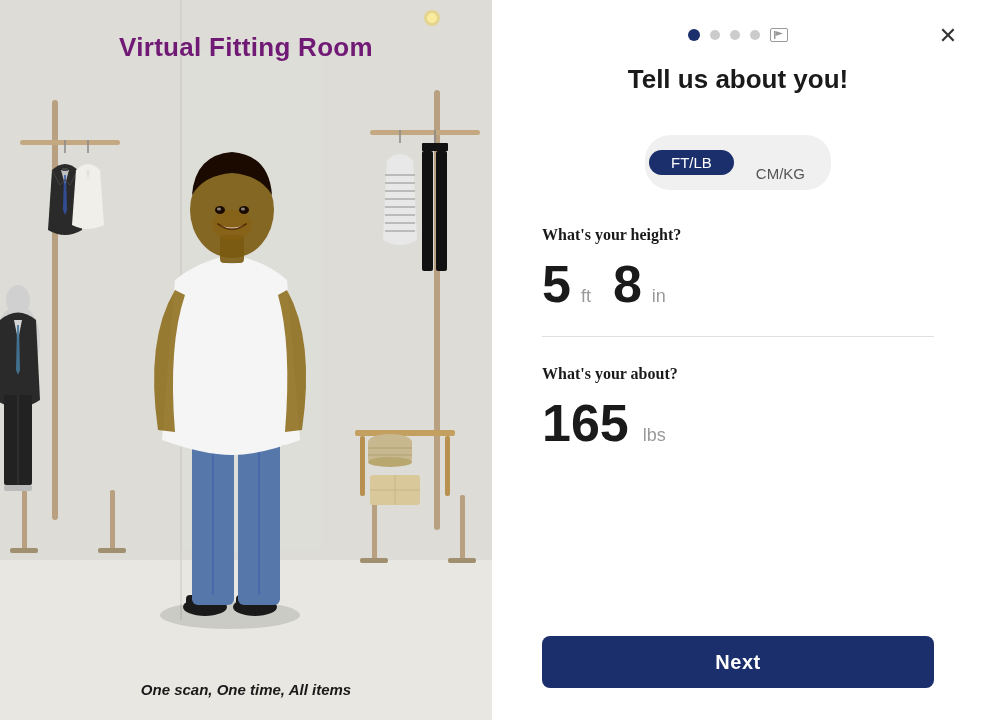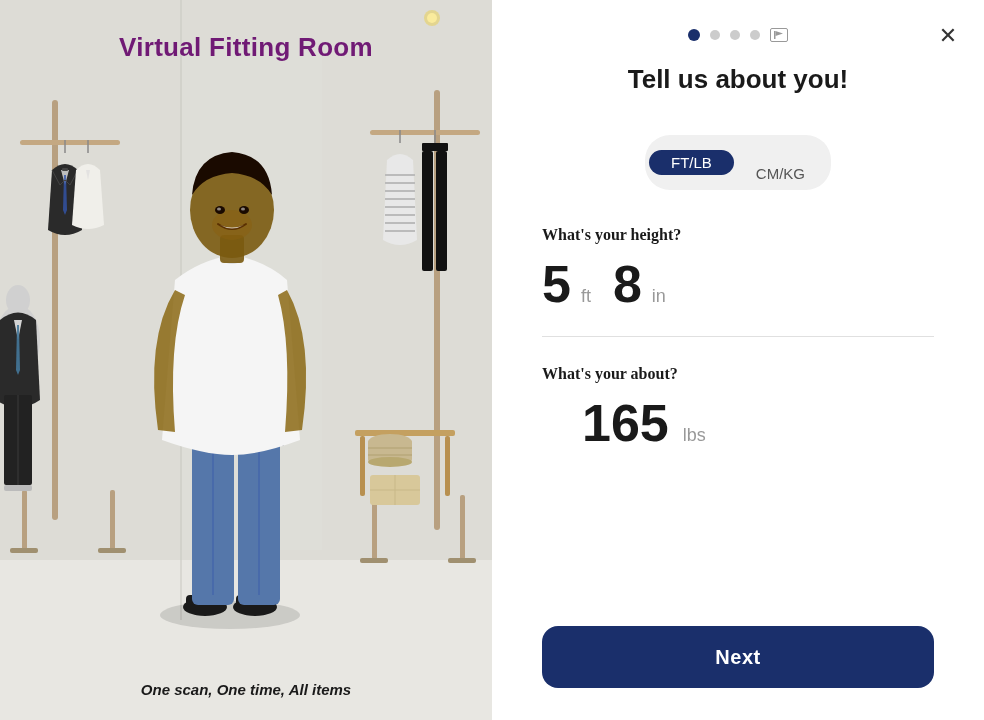--- a/index.html
+++ b/index.html
@@ -187,41 +187,40 @@
       border-top: 1.5px solid #e0e0e0;
       margin: 18px 0 28px 0;
     }
 
     
     .weight-value {
       font-size: 52px;
       font-weight: 700;
       color: #1a1a1a;
       line-height: 1;
-      margin-left: 40px;
     }
 
     .weight-unit {
       font-size: 18px;
       font-weight: 400;
       color: #999;
       margin-left: 8px;
     }
 
     
     .next-btn {
       position: absolute;
       bottom: 32px;
       left: 50px;
       right: 50px;
-      height: 62px;
+      height: 52px;
       background: #1a2f6b;
       color: #fff;
       border: none;
-      border-radius: 16px;
+      border-radius: 8px;
       font-size: 20px;
       font-weight: 600;
       cursor: pointer;
       letter-spacing: 0.5px;
     }
   </style>
 </head>
 <body>
 
 <div class="left-panel">

